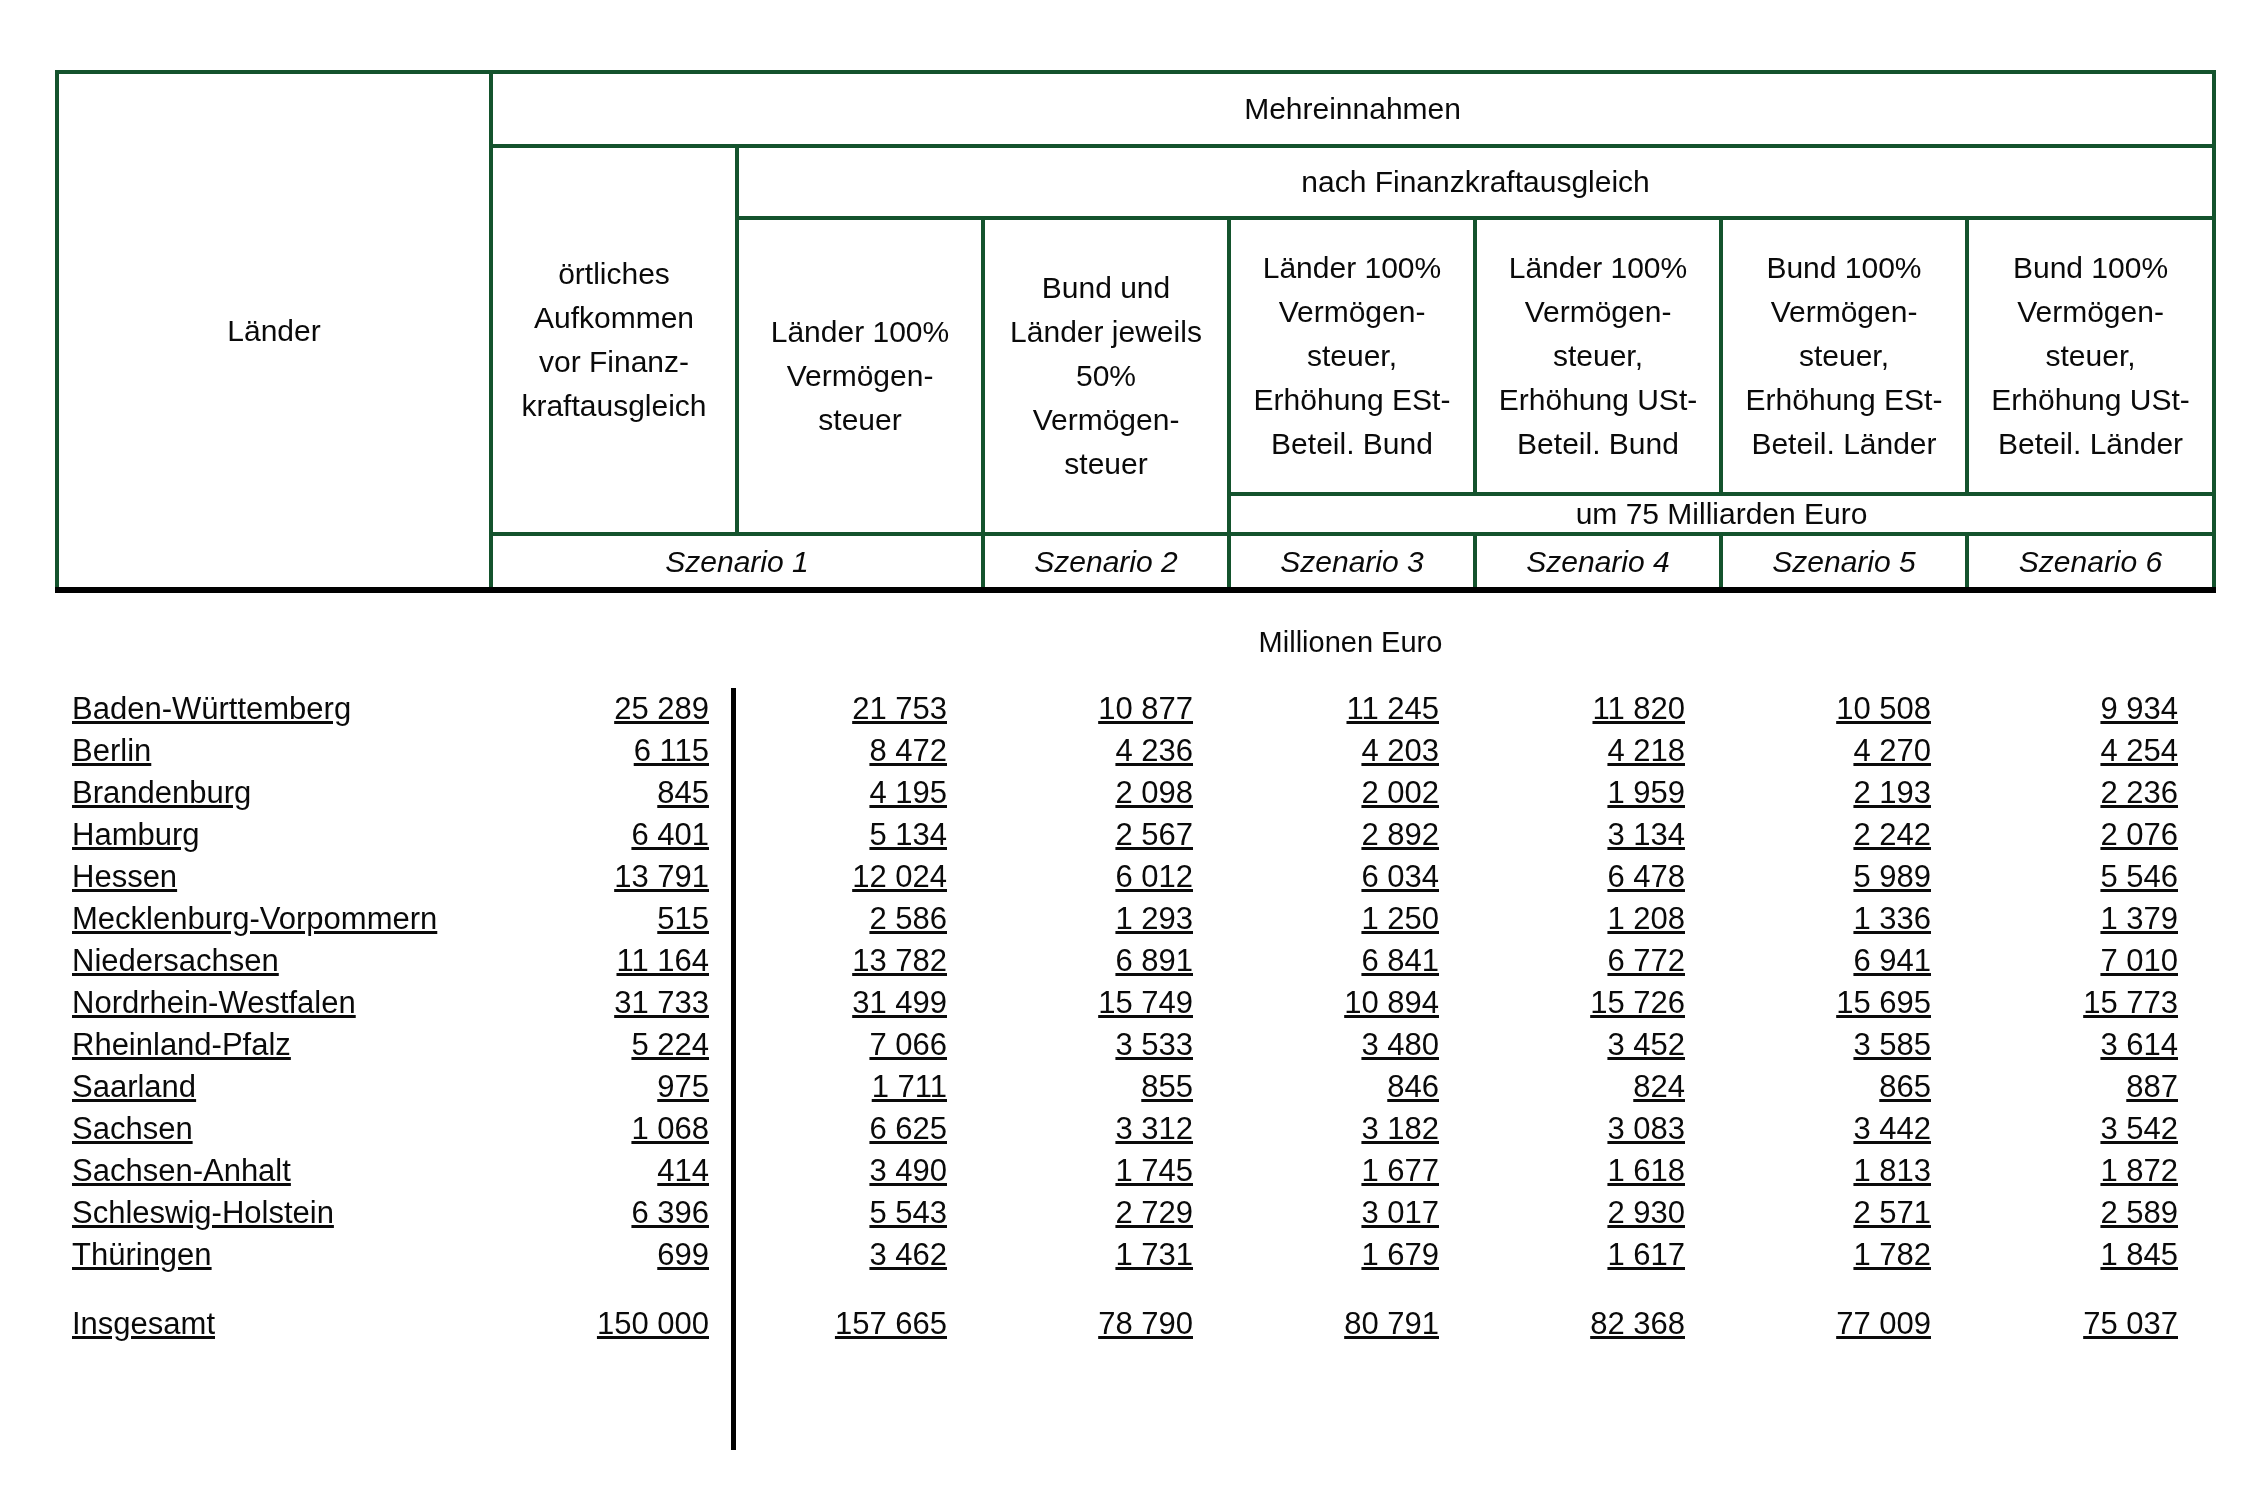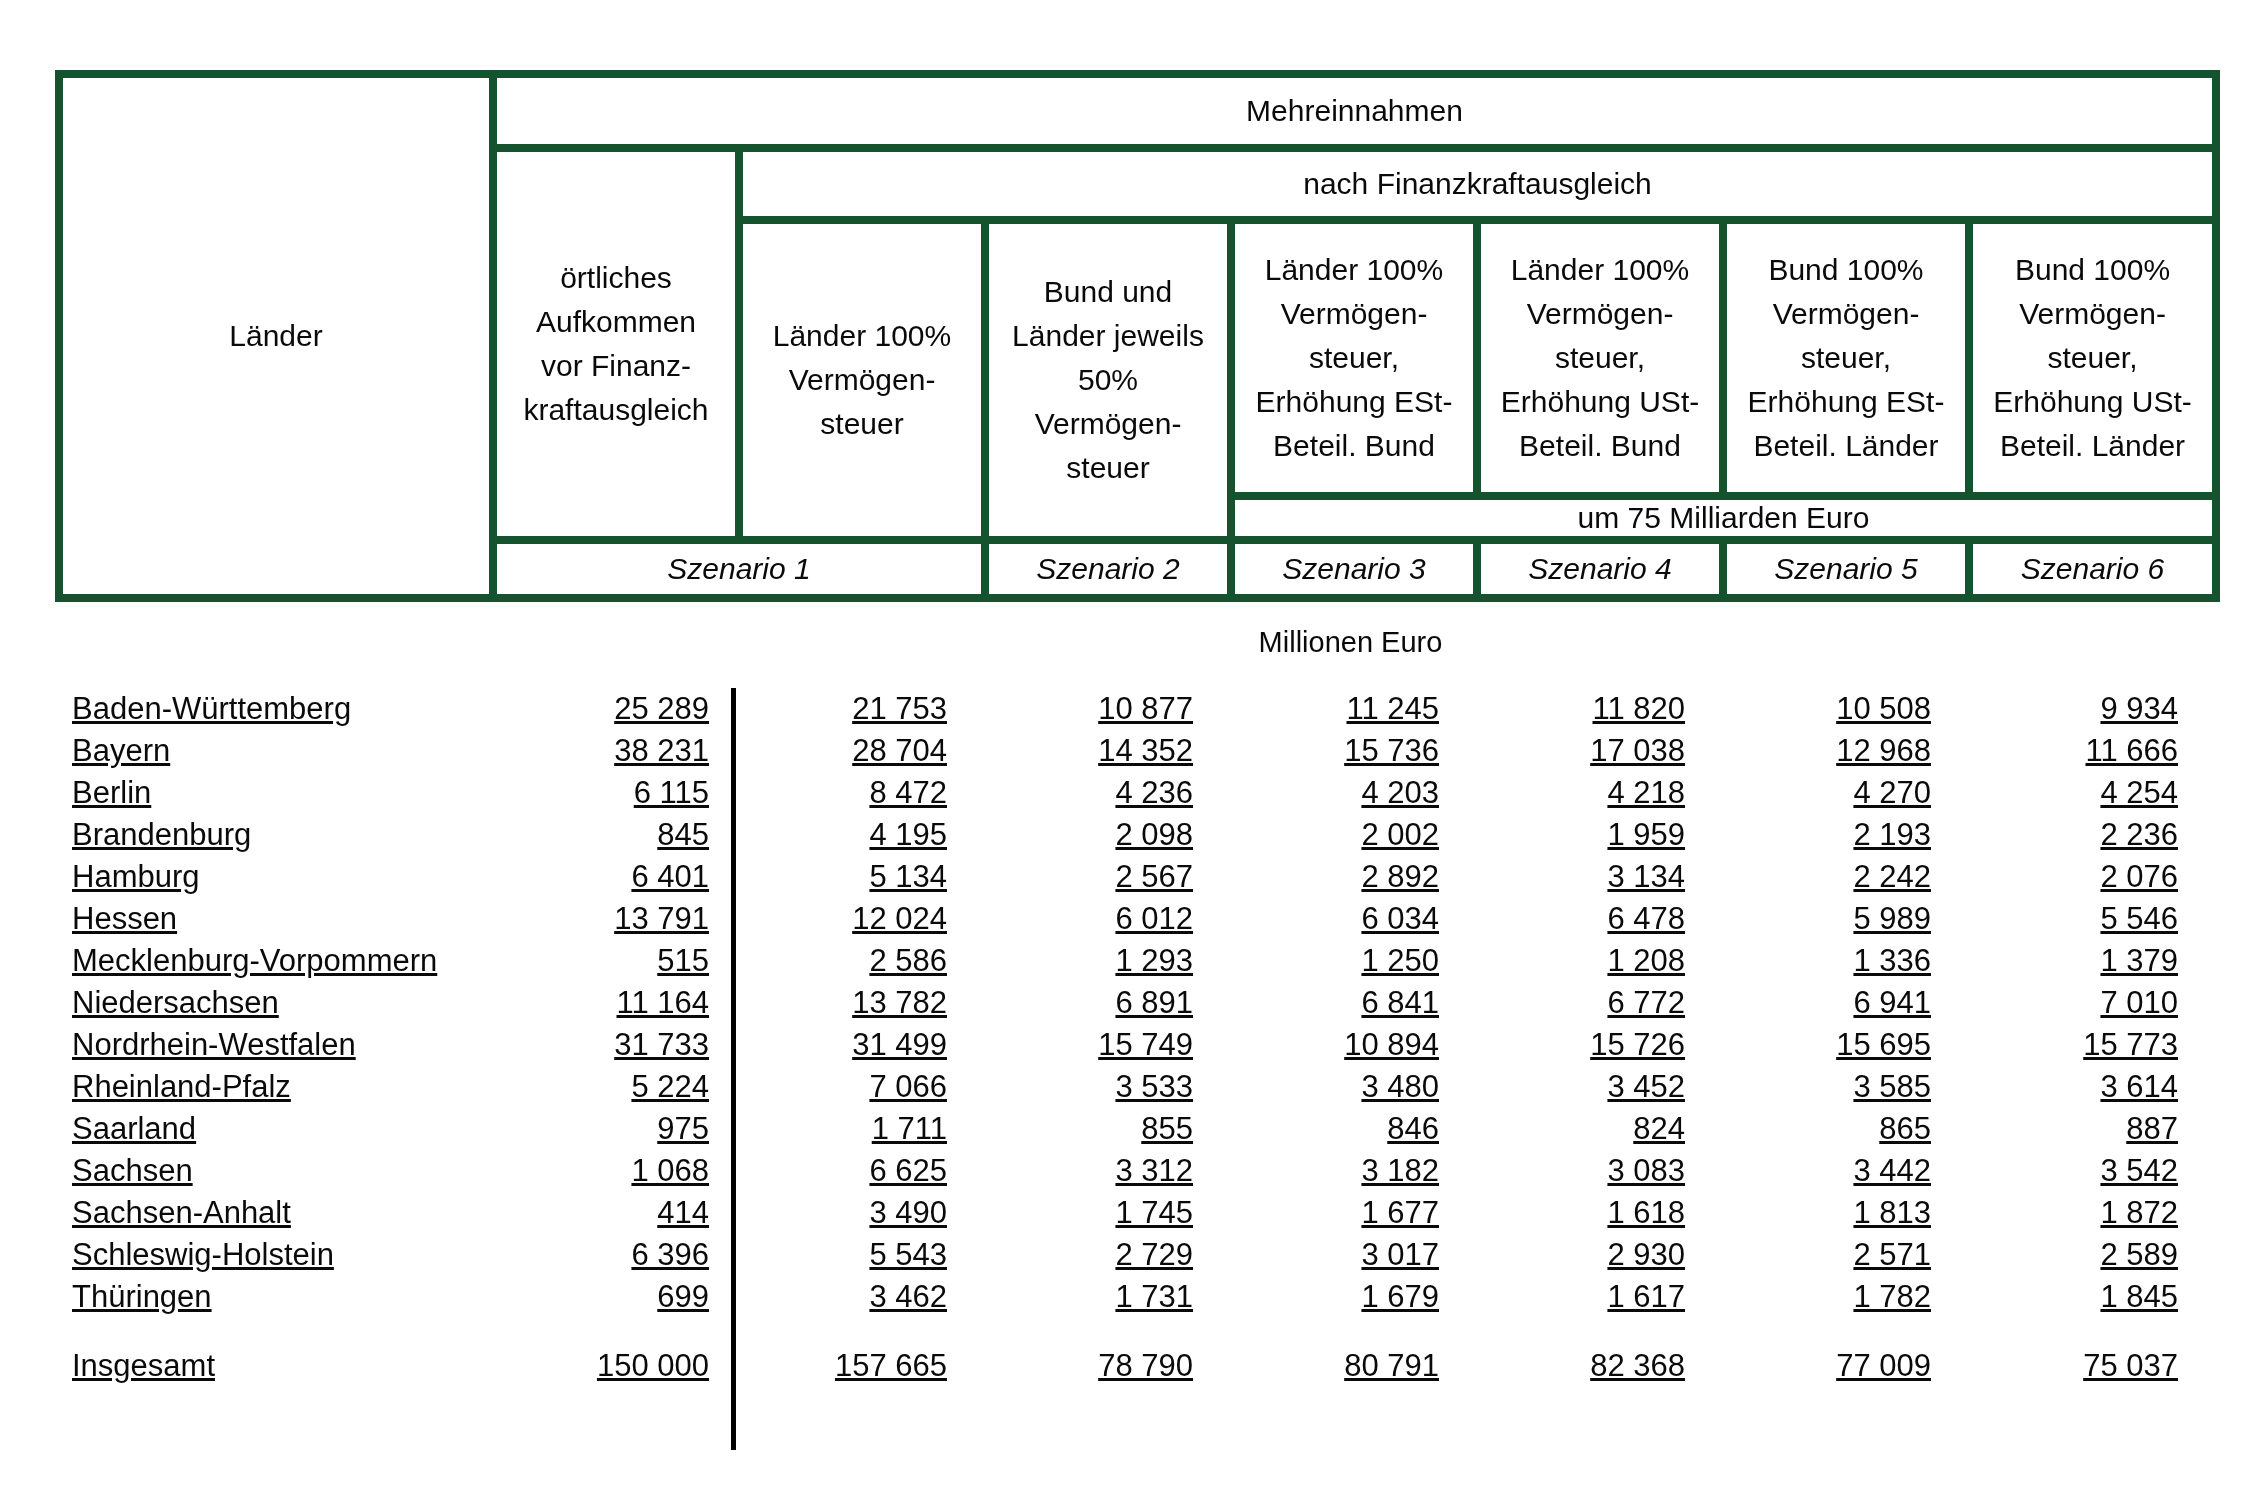--- a/index.html
+++ b/index.html
@@ -22,21 +22,21 @@
     position: absolute;
     left: 55px;
     top: 70px;
     width: 2157px;
     border-collapse: collapse;
     table-layout: fixed;
     border: 4px solid #000;
     border-bottom: 6px solid #000;
   }
   table.head td {
-    border: 8px solid #14532d;
+    border: 4px solid #14532d;
     text-align: center;
     vertical-align: middle;
     font-size: 30px;
     line-height: 44px;
     padding: 0;
     overflow: hidden;
   }
   table.head td.pre { white-space: pre-line; }
   tr.rA { height: 74px; }
   tr.rB { height: 72px; }
@@ -192,30 +192,20 @@
           <td class="name">Baden-Württemberg</td>
           <td class="num first">25 289</td>
           <td class="num">21 753</td>
           <td class="num">10 877</td>
           <td class="num">11 245</td>
           <td class="num">11 820</td>
           <td class="num">10 508</td>
           <td class="num">9 934</td>
         </tr>
         <tr>
-          <td class="name">Bayern</td>
-          <td class="num first">38 231</td>
-          <td class="num">28 704</td>
-          <td class="num">14 352</td>
-          <td class="num">15 736</td>
-          <td class="num">17 038</td>
-          <td class="num">12 968</td>
-          <td class="num">11 666</td>
-        </tr>
-        <tr>
           <td class="name">Berlin</td>
           <td class="num first">6 115</td>
           <td class="num">8 472</td>
           <td class="num">4 236</td>
           <td class="num">4 203</td>
           <td class="num">4 218</td>
           <td class="num">4 270</td>
           <td class="num">4 254</td>
         </tr>
         <tr>

